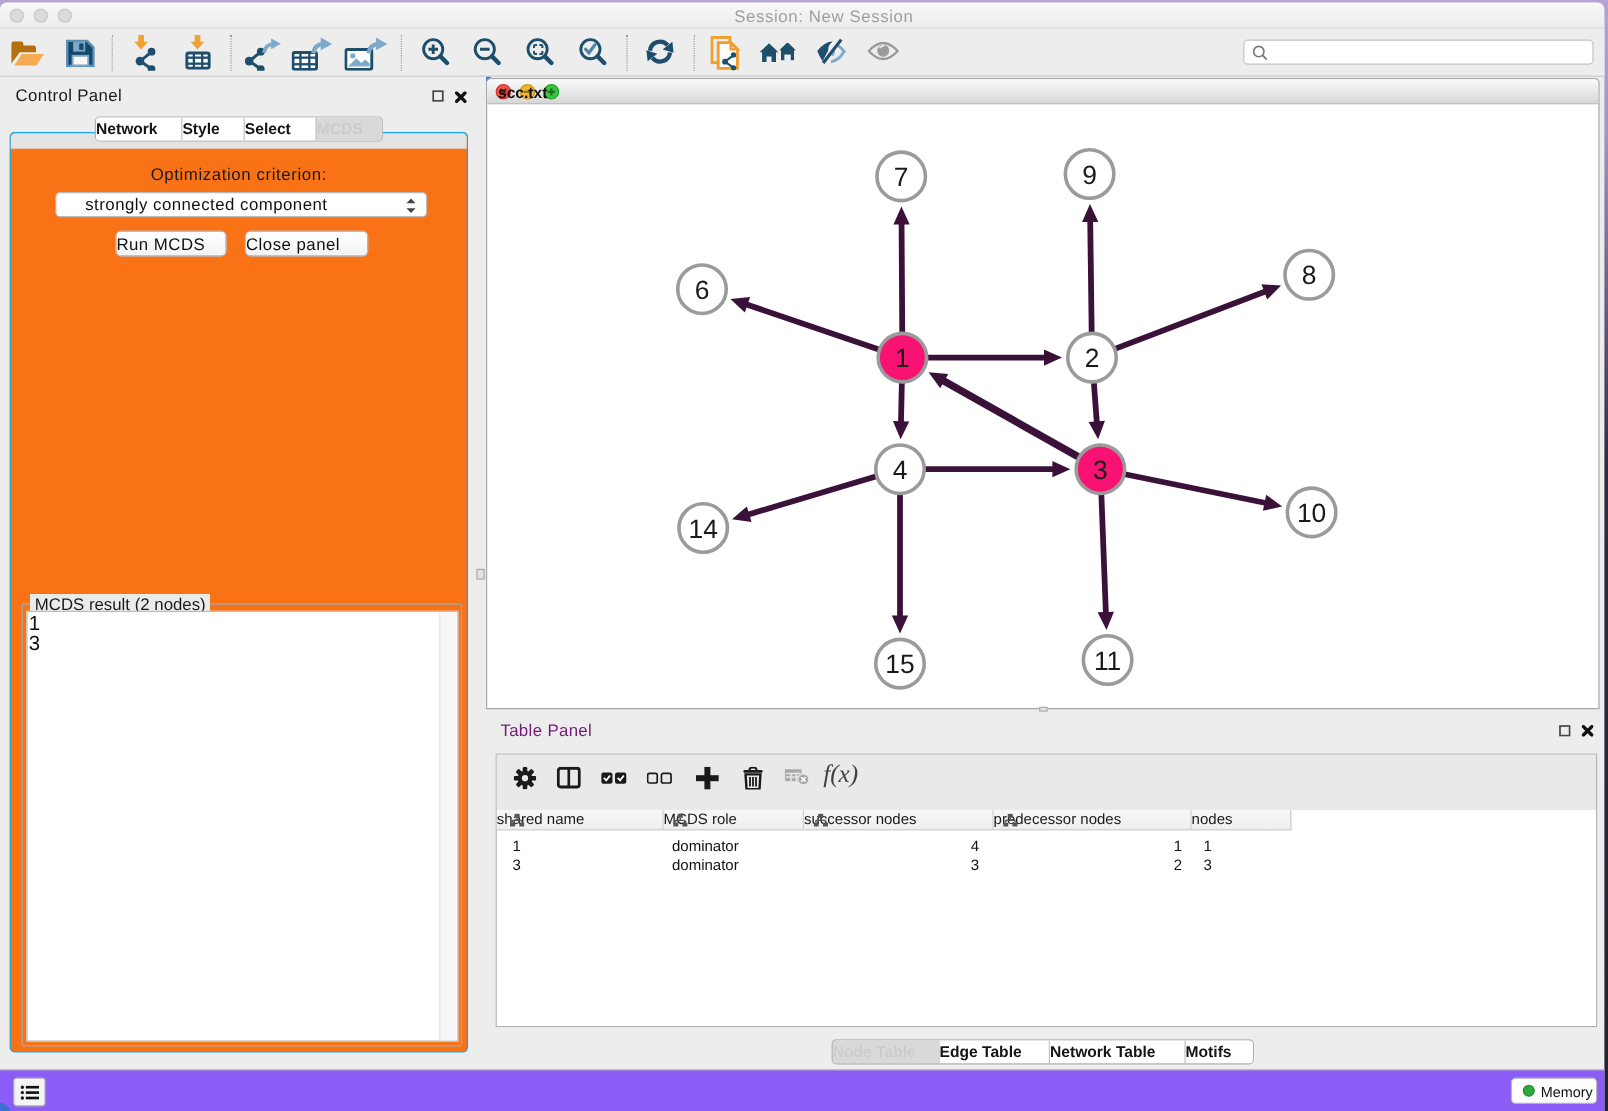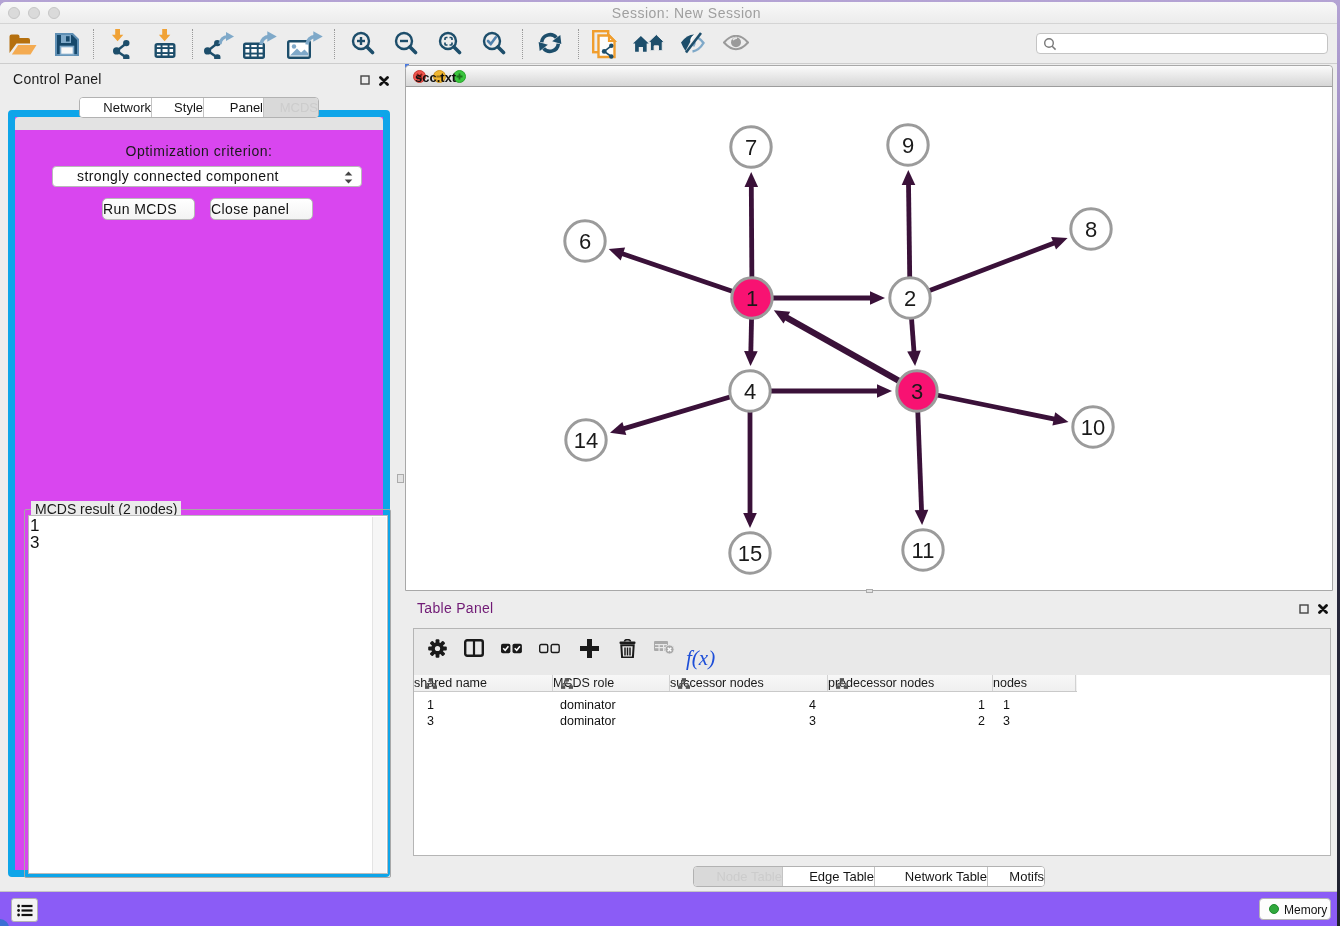--- a/index.html
+++ b/index.html
@@ -8,24 +8,24 @@
 #titlebar{position:absolute;top:0;left:0;right:0;height:22px;background:linear-gradient(#f8f8f8,#ececec);border-bottom:1px solid #d4d4d4}
 .tl{position:absolute;top:5px;width:12px;height:12px;border-radius:50%;background:#dadada;border:1px solid #c6c6c6}
 #title{letter-spacing:0.5px;position:absolute;top:3px;left:18px;width:100%;text-align:center;font-size:14px;color:#9f9f9f}
 #toolbar{position:absolute;top:22px;left:0;right:0;height:40px;background:#ededed;border-bottom:1px solid #cdcdcd}
 .sep{position:absolute;top:5px;height:30px;width:0;border-left:1px dotted #999}
 #searchbox{position:absolute;left:1036px;top:9px;width:292px;height:21px;background:#fff;border:1px solid #c4c4c4;border-radius:4px}
 
 #cp{position:absolute;left:0;top:66px;width:393px;height:818px}
 #cp .ptitle{letter-spacing:0.3px;position:absolute;left:13px;top:5px;font-size:14px;color:#1a1a1a}
 .tabs{position:absolute;display:flex;border:1px solid #b2b2b2;border-radius:4px;overflow:hidden;background:#fff;z-index:5}
-.tabs .t{font-size:13px;font-weight:normal;color:#151515;text-align:right;line-height:19px;border-left:1px solid #c4c4c4;background:#fff}
+.tabs .t{font-size:13px;font-weight:bold;color:#151515;text-align:left;line-height:19px;border-left:1px solid #c4c4c4;background:#fff}
 .tabs .t:first-child{border-left:none}
 .tabs .t.dis{background:#d9d9d9;color:#ccc}
-#cpbody{position:absolute;left:8px;top:44px;width:382px;height:767px;border:7px solid #0ea5e9;border-radius:4px;background:#d946ef}
+#cpbody{position:absolute;left:8px;top:44px;width:382px;height:767px;border:1px solid #0ea5e9;border-radius:4px;background:#f97316}
 #cpbody .topstrip{position:absolute;top:0;left:0;right:0;height:13px;background:#e3e3e3;border-radius:4px 4px 0 0}
 #optlabel{letter-spacing:0.5px;position:absolute;top:26px;left:0;width:100%;text-align:center;font-size:14px;color:#1a1a1a}
 #combo{letter-spacing:0.4px;position:absolute;left:37px;top:49px;width:310px;height:21px;background:#fff;border:1px solid #b9b9b9;border-radius:4px;font-size:14px;line-height:19px;color:#111;padding-left:24px}
 .btn{letter-spacing:0.4px;position:absolute;height:22px;background:linear-gradient(#ffffff,#f3f3f3);border:1px solid #b9b9b9;border-radius:5px;font-size:14px;color:#111;line-height:20px}
 #fieldset{position:absolute;left:9px;top:392px;width:367px;height:369px;border:1px solid #a8a8a8;border-radius:2px}
 #fieldset .legend{position:absolute;left:6px;top:-9px;background:#ebebeb;padding:0 4px;font-size:14px;color:#1a1a1a}
 #resultarea{position:absolute;left:3px;top:5px;width:360px;height:359px;background:#fff;border:1px solid #bbb}
 #resultarea .txt{position:absolute;left:1px;top:2px;font-size:17px;line-height:16.5px;color:#111}
 #resultsb{position:absolute;right:1px;top:1px;width:14px;height:356px;background:#f6f6f6;border-left:1px solid #e4e4e4}
 
@@ -179,21 +179,21 @@
 <div class="ptitle">Control Panel</div>
 <svg class="abs" style="left:360px;top:9px" width="10" height="10" viewBox="0 0 10 10">
       <rect x="1" y="1" width="8" height="8" fill="none" stroke="#444" stroke-width="1.4"></rect>
     </svg>
 <svg class="abs" style="left:379px;top:10px" width="10" height="10" viewBox="0 0 10 10">
       <path d="M1.5 1.5 L8.5 8.5 M8.5 1.5 L1.5 8.5" stroke="#111" stroke-width="2.8" stroke-linecap="round"></path>
     </svg>
 <div class="tabs" style="left:79px;top:31px">
       <div class="t" style="width:71px">Network</div>
       <div class="t" style="width:52px">Style</div>
-      <div class="t" style="width:60px">Panel</div>
+      <div class="t" style="width:60px">Select</div>
       <div class="t dis" style="width:55px">MCDS</div>
     </div>
 <div id="cpbody">
       <div class="topstrip"></div>
 <div id="optlabel">Optimization criterion:</div>
 <div id="combo">strongly connected component<svg class="abs" style="right:8px;top:4px" width="9" height="13" viewBox="0 0 9 13">
           <polygon points="0.7,4.4 4.5,0.4 8.3,4.4" fill="#444"></polygon>
           <polygon points="0.7,8.6 4.5,12.6 8.3,8.6" fill="#444"></polygon>
         </svg></div>
 <div class="btn" style="left:87px;top:81px;width:93px">Run MCDS</div>
@@ -337,21 +337,21 @@
         </svg>
 <svg class="abs" style="left:240px;top:9px" width="21" height="18" viewBox="0 0 21 18">
           <rect x="0" y="3" width="14" height="10" rx="1" fill="#a9a9a9"></rect>
           <rect x="1" y="6" width="12" height="1.2" fill="#e9e9e9"></rect>
           <rect x="1" y="9" width="12" height="1.2" fill="#e9e9e9"></rect>
           <rect x="4.5" y="6" width="1.2" height="7" fill="#e9e9e9"></rect>
           <rect x="9" y="6" width="1.2" height="7" fill="#e9e9e9"></rect>
           <circle cx="15.5" cy="11.5" r="4.6" fill="#a9a9a9" stroke="#e9e9e9" stroke-width="1"></circle>
           <path d="M13.7 9.7 L17.3 13.3 M17.3 9.7 L13.7 13.3" stroke="#fff" stroke-width="1.4"></path>
         </svg>
-<div class="abs" style="left:272px;top:17px;font-family:'Liberation Serif',serif;font-style:italic;font-size:21px;color:#1d4ed8">f(x)</div>
+<div class="abs" style="left:272px;top:4px;font-family:'Liberation Serif',serif;font-style:italic;font-size:21px;color:#404040">f(x)</div>
 </div>
 <div id="thead">
 <div class="hcell" style="left:0px;width:139px"><svg class="abs" style="left:11px;top:3px" width="12" height="11" viewBox="0 0 11.4 10.2">
             <rect x="3.6" y="0" width="4" height="3.2" fill="#555"></rect>
             <path d="M5.6 3 V5.2 M1.8 5.2 H9.4 M1.8 5.2 V7 M9.4 5.2 V7" fill="none" stroke="#555" stroke-width="1.1"></path>
             <rect x="0" y="7" width="4" height="3.2" fill="#555"></rect>
             <rect x="7.4" y="7" width="4" height="3.2" fill="#555"></rect>
           </svg>shared name</div>
 <div class="hcell" style="left:139px;width:117px"><svg class="abs" style="left:8px;top:3px" width="12" height="11" viewBox="0 0 11.4 10.2">
             <rect x="3.6" y="0" width="4" height="3.2" fill="#555"></rect>

